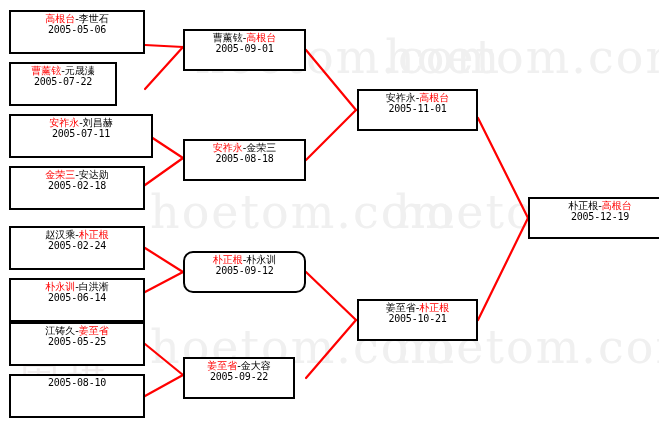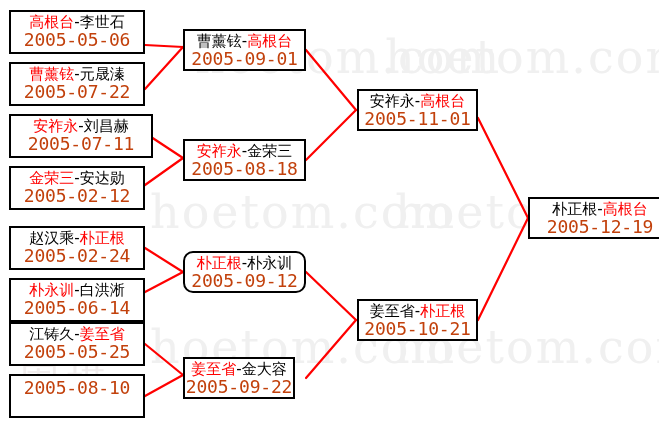--- a/index.html
+++ b/index.html
@@ -62,28 +62,28 @@
     position: absolute;
     z-index: 2;
     box-sizing: border-box;
     background: #ffffff;
     border: 2px solid #000000;
     text-align: center;
     line-height: 1.08;
     padding-top: 2px;
   }
   .players {
-    font-size: 15px;
+    font-size: 10px;
     white-space: nowrap;
     color: #000000;
   }
   .date {
-    font-size: 18px;
+    font-size: 10px;
     font-family: "DejaVu Sans Mono", "Liberation Mono", monospace;
-    color: #c2410c;
+    color: #000000;
     letter-spacing: -0.2px;
   }
   .win { color: #ff0000; }
   .lose { color: #000000; }
   .sep { color: #000000; }
 </style>
 </head>
 <body>
 
 <div id="root">
@@ -121,33 +121,33 @@
       <path d="M478,118 L528,218"></path>
       <path d="M478,320 L528,218"></path>
     </g>
   </svg>
 
   <div class="match" style="left:9px;  top:10px;  width:136px; height:44px;">
     <div class="players"><span class="win">高根台</span><span class="sep">-</span><span class="lose">李世石</span></div>
     <div class="date">2005-05-06</div>
   </div>
 
-  <div class="match" style="left:9px;  top:62px;  width:136px; height:44px;">
+  <div class="match" style="left:9px;  top:62px;  width:108px; height:44px;">
     <div class="players"><span class="win">曹薰铉</span><span class="sep">-</span><span class="lose">元晟溱</span></div>
     <div class="date">2005-07-22</div>
   </div>
 
   <div class="match" style="left:9px;  top:114px; width:144px; height:44px;">
     <div class="players"><span class="win">安祚永</span><span class="sep">-</span><span class="lose">刘昌赫</span></div>
     <div class="date">2005-07-11</div>
   </div>
 
   <div class="match" style="left:9px;  top:166px; width:136px; height:44px;">
     <div class="players"><span class="win">金荣三</span><span class="sep">-</span><span class="lose">安达勋</span></div>
-    <div class="date">2005-02-12</div>
+    <div class="date">2005-02-18</div>
   </div>
 
   <div class="match" style="left:9px;  top:226px; width:136px; height:44px;text-align:center;">
     <div class="players"><span class="lose">赵汉乘</span><span class="sep">-</span><span class="win">朴正根</span></div>
     <div class="date">2005-02-24</div>
   </div>
 
   <div class="match" style="left:9px;  top:278px; width:136px; height:44px;">
     <div class="players"><span class="win">朴永训</span><span class="sep">-</span><span class="lose">白洪淅</span></div>
     <div class="date">2005-06-14</div>

